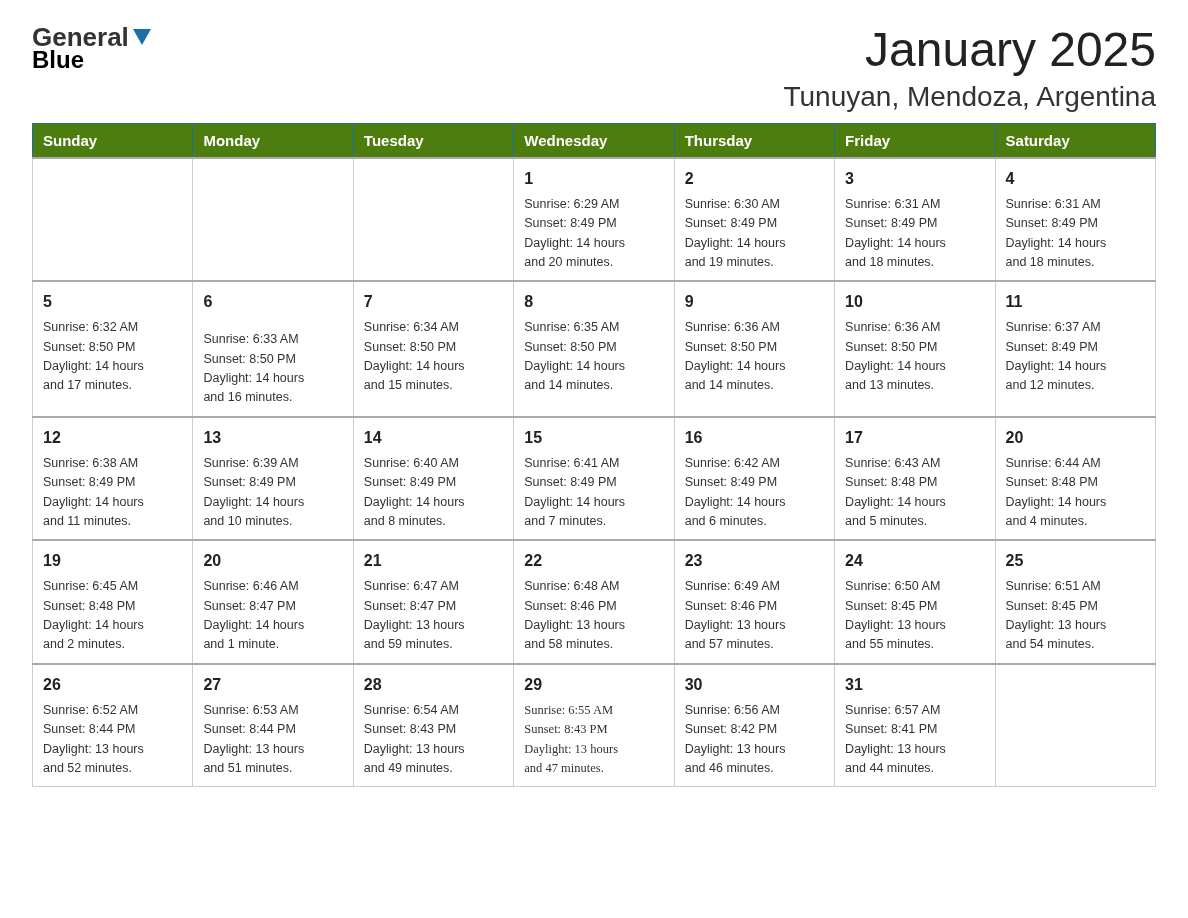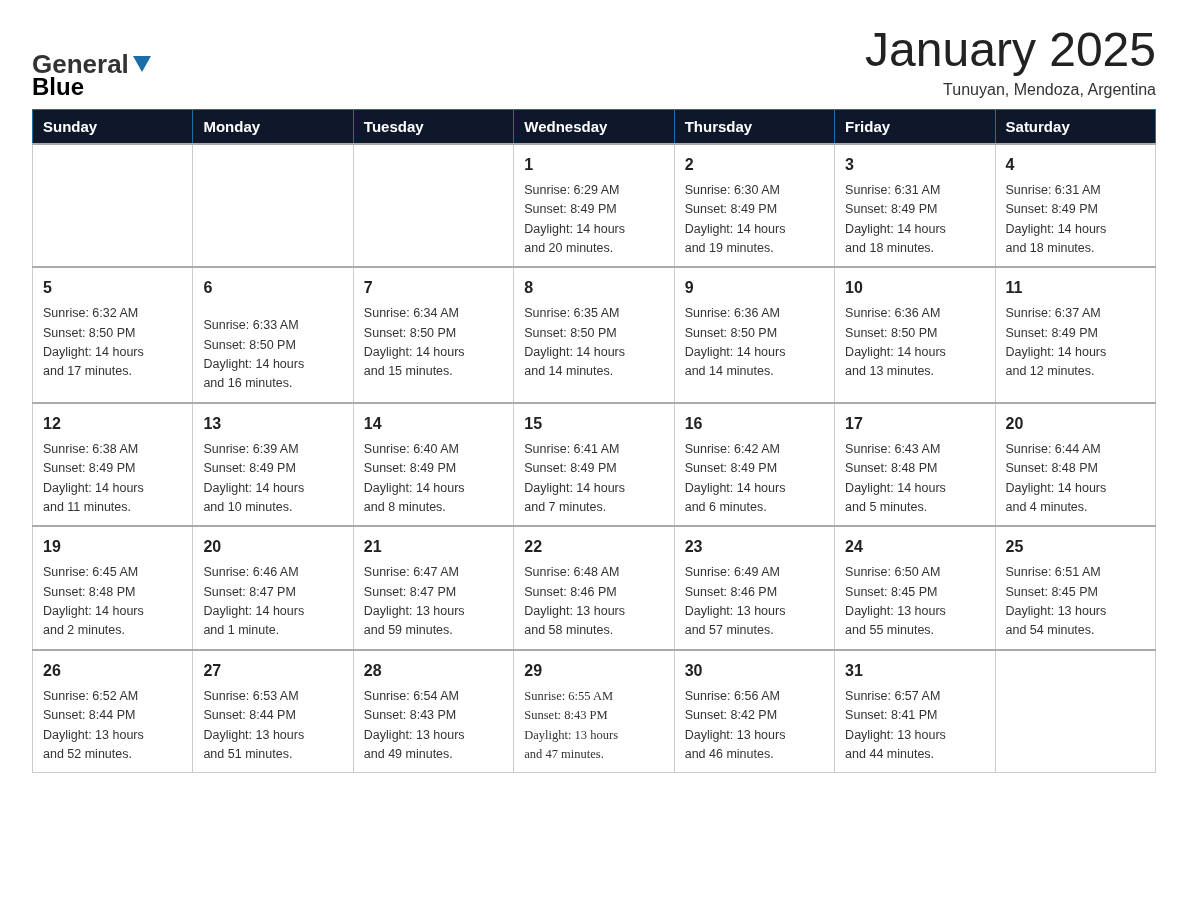--- a/index.html
+++ b/index.html
@@ -6,21 +6,21 @@
     body {
       font-family: Arial, sans-serif;
       background: #fff;
       padding: 24px 32px;
       width: 1188px;
       min-height: 918px;
     }
     .header {
       display: flex;
       justify-content: space-between;
-      align-items: flex-end;
+      align-items: flex-start;
       margin-bottom: 8px;
     }
     .logo {
       display: flex;
       flex-direction: column;
       align-items: flex-start;
     }
     .logo-general {
       font-size: 26px;
       font-weight: bold;
@@ -37,31 +37,31 @@
     .title-block {
       text-align: right;
     }
     .main-title {
       font-size: 48px;
       font-weight: normal;
       color: #222;
       line-height: 1.1;
     }
     .subtitle {
-      font-size: 16px;
+      font-size: 28px;
       color: #333;
       margin-top: 4px;
     }
     .calendar {
       width: 100%;
       border-collapse: collapse;
       margin-top: 10px;
     }
     .calendar th {
-      background: #0f172a;
+      background: #4d7c0f;
       color: #fff;
       font-size: 15px;
       font-weight: bold;
       padding: 8px 10px;
       text-align: left;
       border: 1px solid #1a6fa8;
     }
     .calendar td {
       vertical-align: top;
       padding: 8px 10px;

